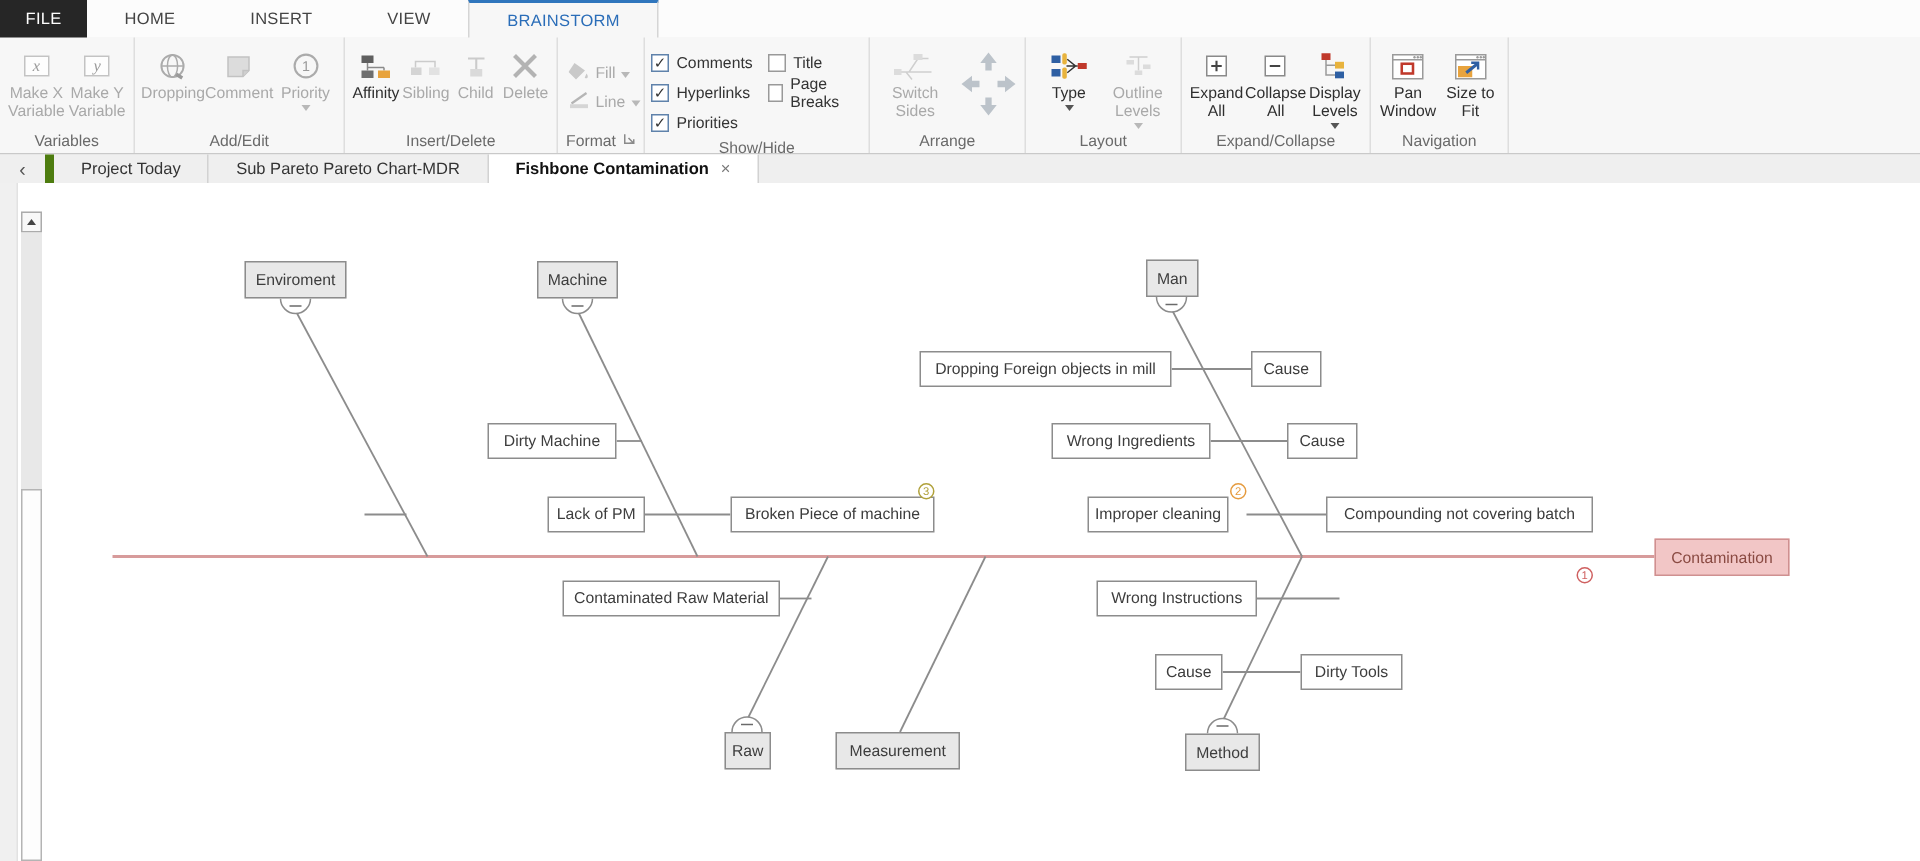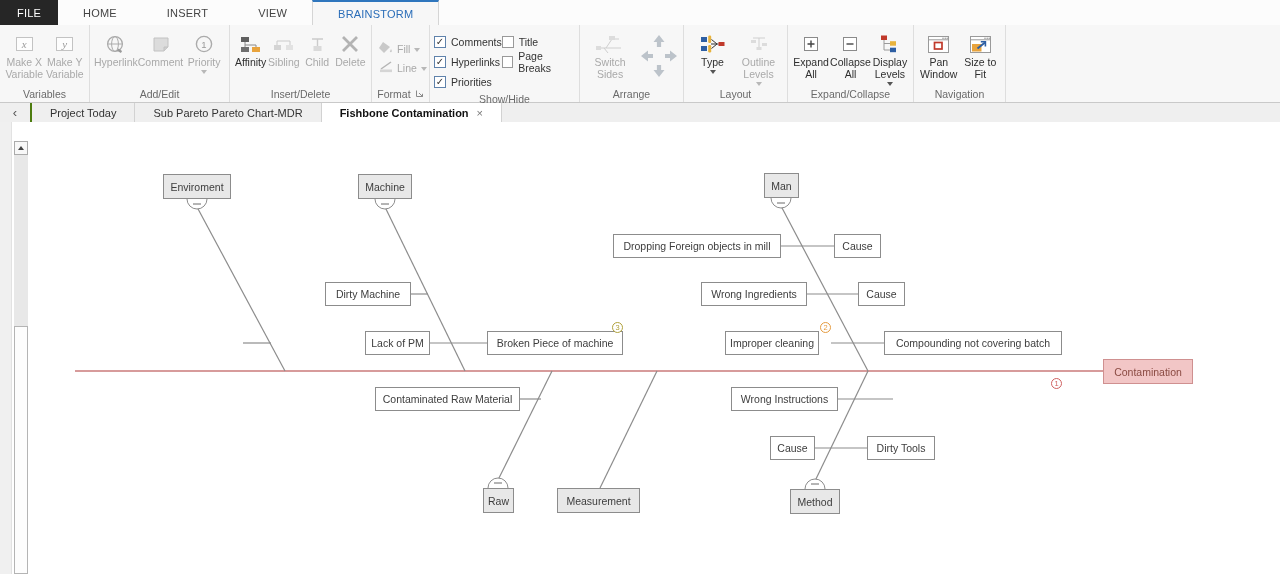--- a/index.html
+++ b/index.html
@@ -20,34 +20,34 @@
   .rbtn { width:46px; display:flex; flex-direction:column; align-items:center; padding-top:2px; }
   .rbtn .ricon { height:24px; display:flex; align-items:center; justify-content:center; }
   .rbtn .rlabel { font-size:10.5px; line-height:1.15; text-align:center; color:#2f2f2f; }
   .rbtn.disabled .rlabel { color:#a9a9a9; }
   .rbtn.wide { width:56px; }
   .caret-dark, .caret-gray { display:inline-block; width:0; height:0; border-left:3.5px solid transparent; border-right:3.5px solid transparent; border-top:4px solid #555; margin-top:2px; }
   .caret-gray { border-top-color:#b8b8b8; }
   .vicon { display:inline-block; width:17px; height:14px; border:1px solid #c3c3c3; background:#fdfdfd; color:#9a9a9a; font-family:"Liberation Serif", serif; font-style:italic; font-size:11px; text-align:center; line-height:12px; }
   .smallbtn { display:flex; align-items:center; gap:4px; font-size:10.5px; color:#a9a9a9; height:19px; padding:0 3px; }
   .fmt-col { display:flex; flex-direction:column; align-items:flex-start; }
-  .chk-grid { display:grid; grid-template-columns:auto auto; grid-auto-flow:column; grid-template-rows:repeat(3,20px); padding-top:2px; }
+  .chk-grid { display:grid; grid-template-columns:auto auto; grid-auto-flow:column; grid-template-rows:repeat(3,20px); column-gap:10px; padding-top:2px; }
   .chk { display:flex; align-items:center; gap:5px; font-size:10.5px; color:#333; }
   .chk .box { width:12px; height:12px; border:1px solid #999; background:#fff; display:flex; align-items:center; justify-content:center; font-size:10px; color:#333; }
   .chk .box.checked { border-color:#5f82ab; }
   .chk .box.checked::after { content:"\2713"; margin-top:-1px; }
   .arrowpad { width:46px; height:48px; position:relative; margin-top:2px; }
   .arrowpad svg { position:absolute; left:0; top:0; }
   .launcher { display:inline-block; }
 
   
   .doctabs { height:19px; background:#efefef; display:flex; align-items:stretch; font-size:11px; color:#333; }
   .doc-chevron { width:30px; display:flex; align-items:center; justify-content:center; color:#555; font-size:13px; }
   .doctab { padding:0 18px; display:flex; align-items:center; border-right:1px solid #d2d2d2; }
-  .doctab.first { border-left:2px solid #4d7c0f; }
+  .doctab.first { border-left:6px solid #4d7c0f; }
   .doctab.active { background:#fff; font-weight:bold; color:#111; gap:8px; border-right:1px solid #d2d2d2; }
   .doctab.active .close { font-weight:normal; color:#777; font-size:11px; }
 
   
   .canvas { position:relative; height:452px; background:#fff; overflow:hidden; }
   .left-gutter { position:absolute; left:0; top:0; bottom:0; width:12px; background:#f0f0f0; border-right:1px solid #e2e2e2; }
   .vscroll { position:absolute; left:14px; top:19px; bottom:0; width:14px; }
   .vs-btn { height:14px; background:#f8f8f8; border:1px solid #ababab; display:flex; align-items:center; justify-content:center; }
   .vs-up { width:0; height:0; border-left:3px solid transparent; border-right:3px solid transparent; border-bottom:4px solid #444; }
   .vs-track { position:absolute; top:14px; bottom:0; left:0; right:0; background:#e8e8e8; }
@@ -97,21 +97,21 @@
     <div class="rgroup-content">
       <div class="rbtn disabled">
         <span class="ricon">
           <svg width="21" height="21" viewBox="0 0 21 21">
               <circle cx="10" cy="10" r="7.4" fill="none" stroke="#ababab" stroke-width="1.3"></circle>
               <ellipse cx="10" cy="10" rx="3.4" ry="7.4" fill="none" stroke="#ababab"></ellipse>
               <path d="M2.6 10h14.8" stroke="#ababab" fill="none"></path>
               <path d="M12.5 15.5l4 2.5" stroke="#9a9a9a" stroke-width="2.4"></path>
             </svg>
         </span>
-        <span class="rlabel">Hyperlink</span>
+        <span class="rlabel">Dropping</span>
       </div>
       <div class="rbtn disabled">
         <span class="ricon">
           <svg width="18" height="18" viewBox="0 0 18 18">
               <path d="M2 3h14v9l-4 4H2z" fill="#dcdcdc" stroke="#c2c2c2"></path>
               <path d="M16 12h-4v4" fill="#cfcfcf" stroke="#c2c2c2"></path>
             </svg>
         </span>
         <span class="rlabel">Comment</span>
       </div>

